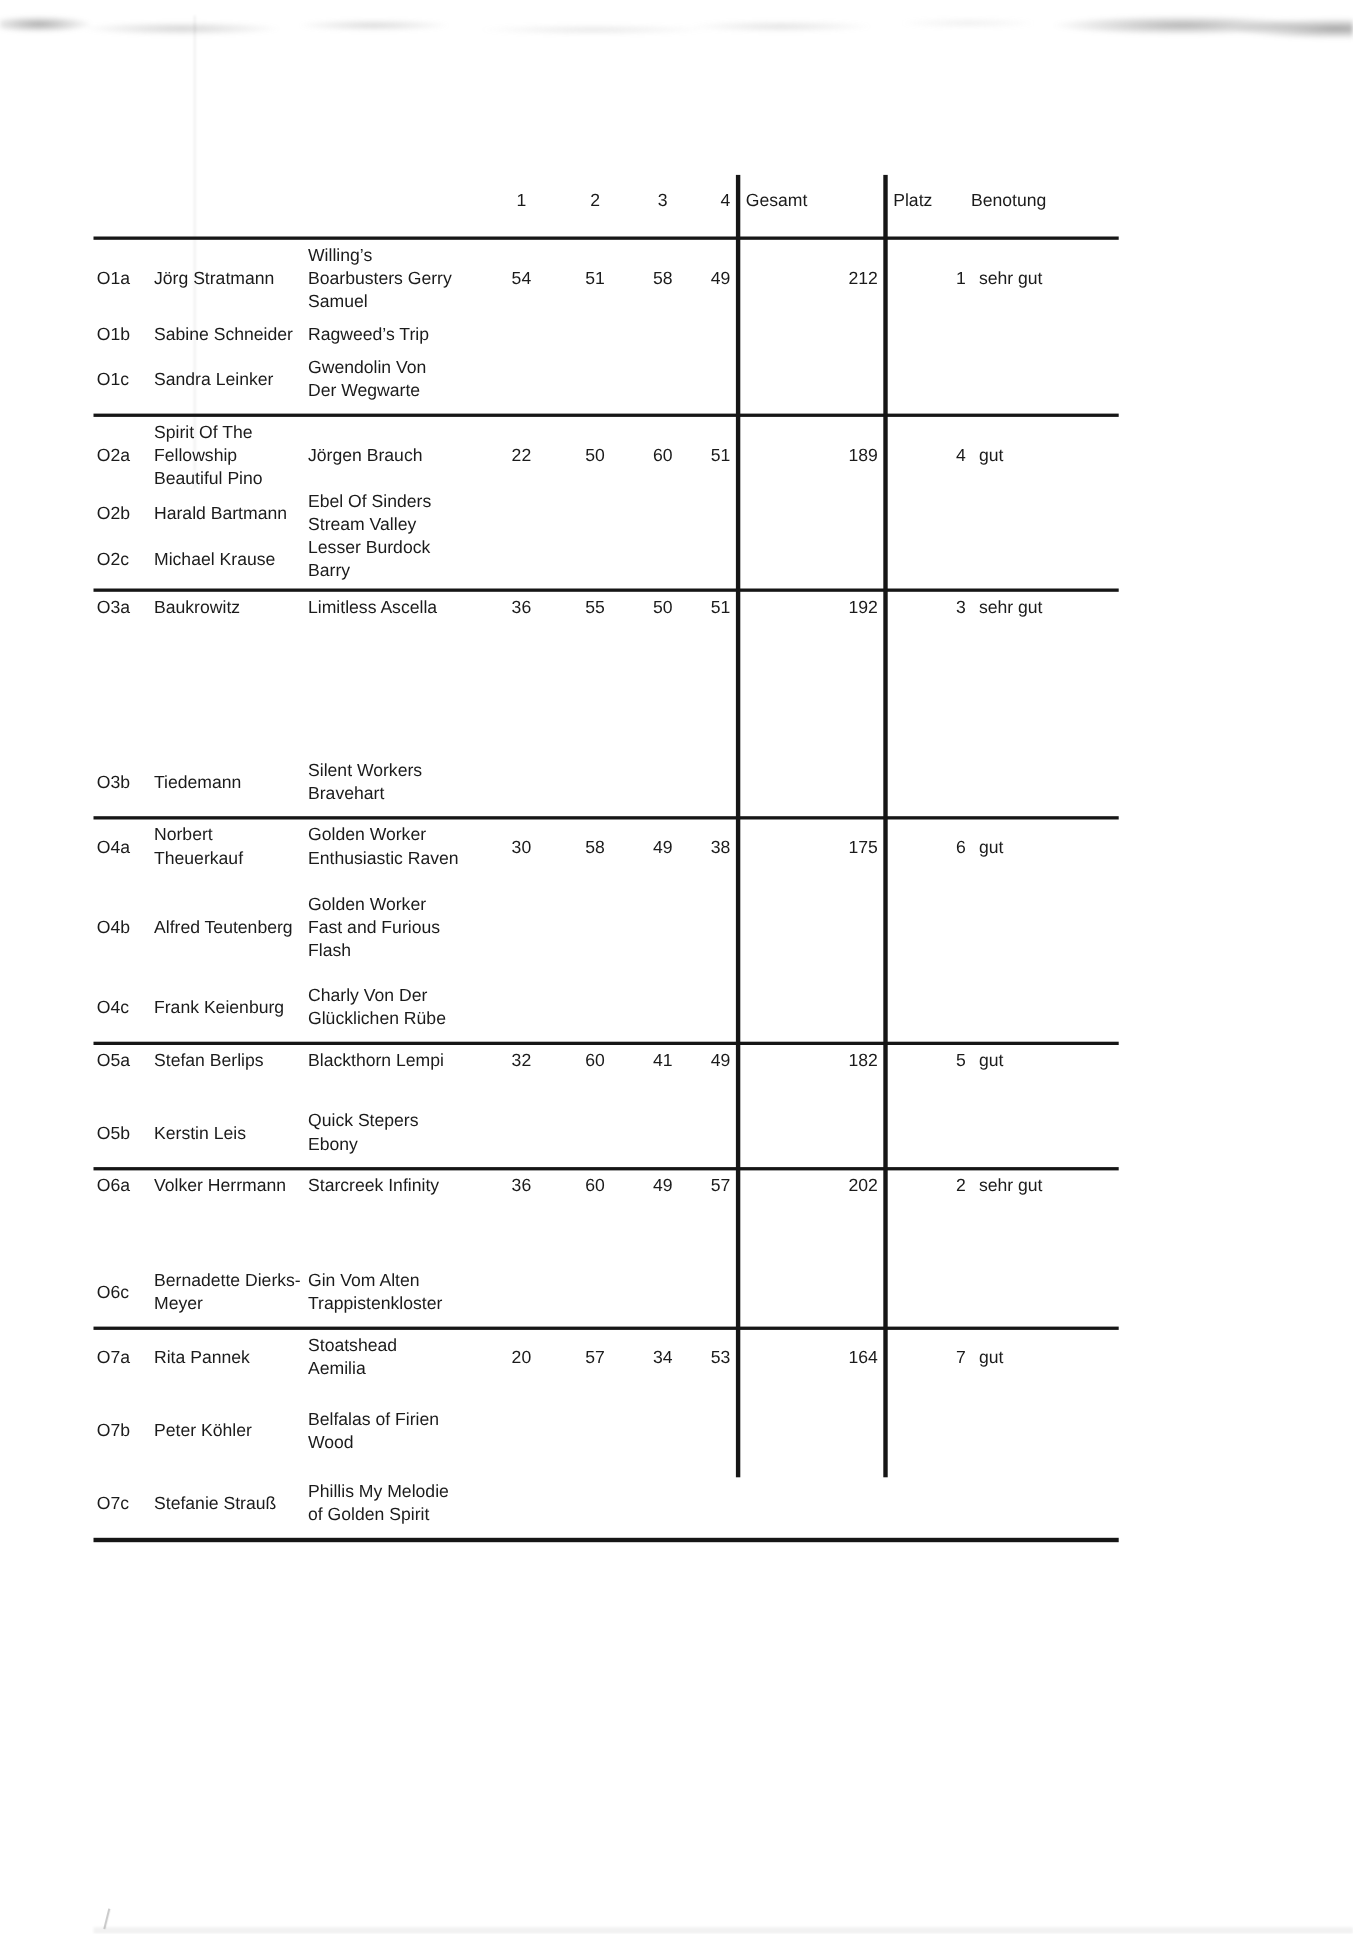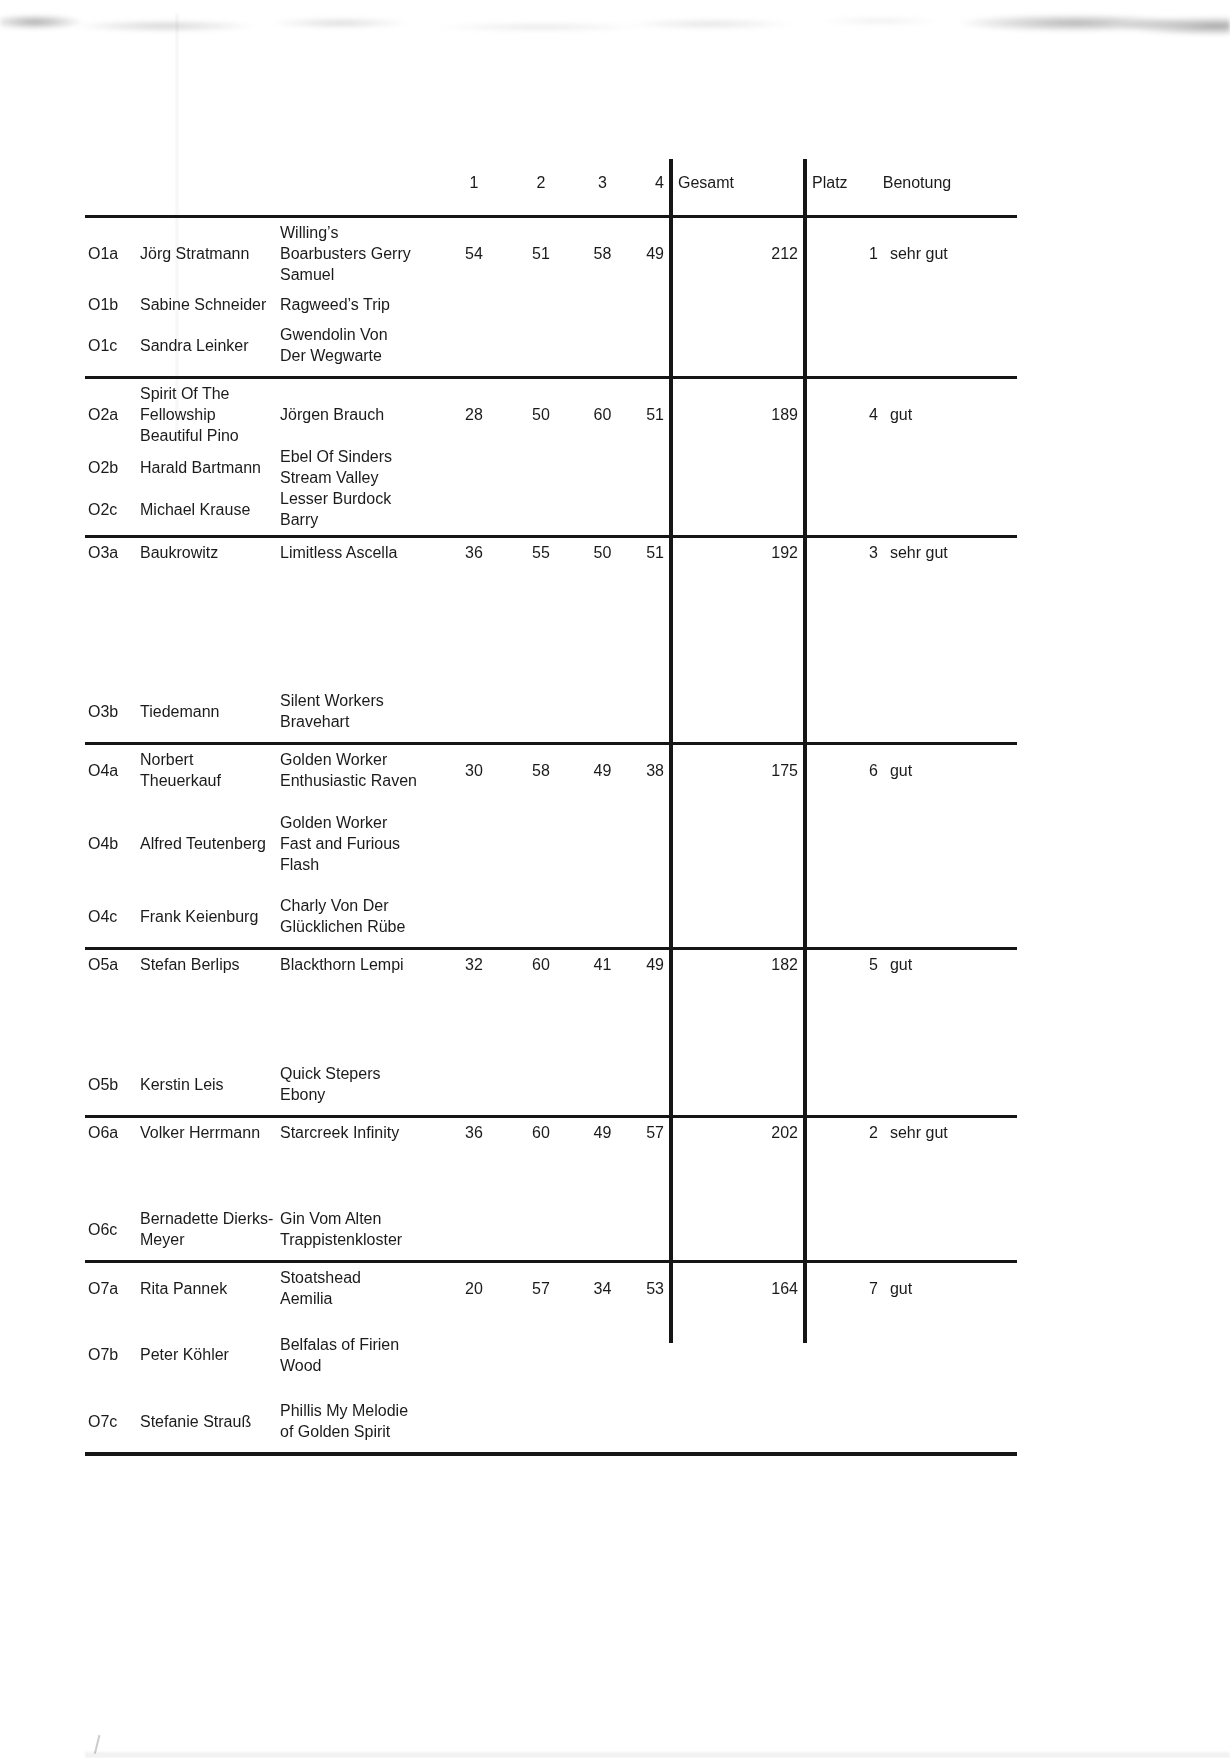--- a/index.html
+++ b/index.html
@@ -53,21 +53,21 @@
   #table-body{border-bottom:4px solid #161616;}
   .group{
     display:flex;flex-direction:column;justify-content:space-between;
     border-top:3px solid #161616;
     padding:4px 0 10px;box-sizing:border-box;
   }
   .group:nth-child(1){height:161px;}
   .group:nth-child(2){height:159px;}
   .group:nth-child(3){height:207px;}
   .group:nth-child(4){height:205px;}
-  .group:nth-child(5){height:168px;gap:12px;}
+  .group:nth-child(5){height:114px;gap:12px;}
   .group:nth-child(6){height:145px;}
   .group:nth-child(7){height:192px;}
 
   .row{font-size:16px;line-height:21px;}
   .c{display:flex;align-items:center;min-height:21px;}
   .c.id{padding-left:3px;box-sizing:border-box;}
   .c.name,.c.dog{white-space:pre-line;}
   .c.s{justify-content:center;}
   .c.s4{justify-content:flex-end;padding-right:7px;box-sizing:border-box;}
   .c.gesamt{justify-content:flex-end;padding-right:8px;box-sizing:border-box;}
@@ -150,21 +150,21 @@
     </div>
   </div>
         </div>
         <div class="group">
           <div class="row">
     <div class="c id">O2a</div>
     <div class="c dog">Spirit Of The
 Fellowship
 Beautiful Pino</div>
     <div class="c name">Jörgen Brauch</div>
-    <div class="c s">28</div>
+    <div class="c s">22</div>
     <div class="c s">50</div>
     <div class="c s">60</div>
     <div class="c s4">51</div>
     <div class="c gesamt">189</div>
     <div class="c platz"></div>
     <div class="c benotung">
       <span>4</span>
       <span>gut</span>
     </div>
   </div>

